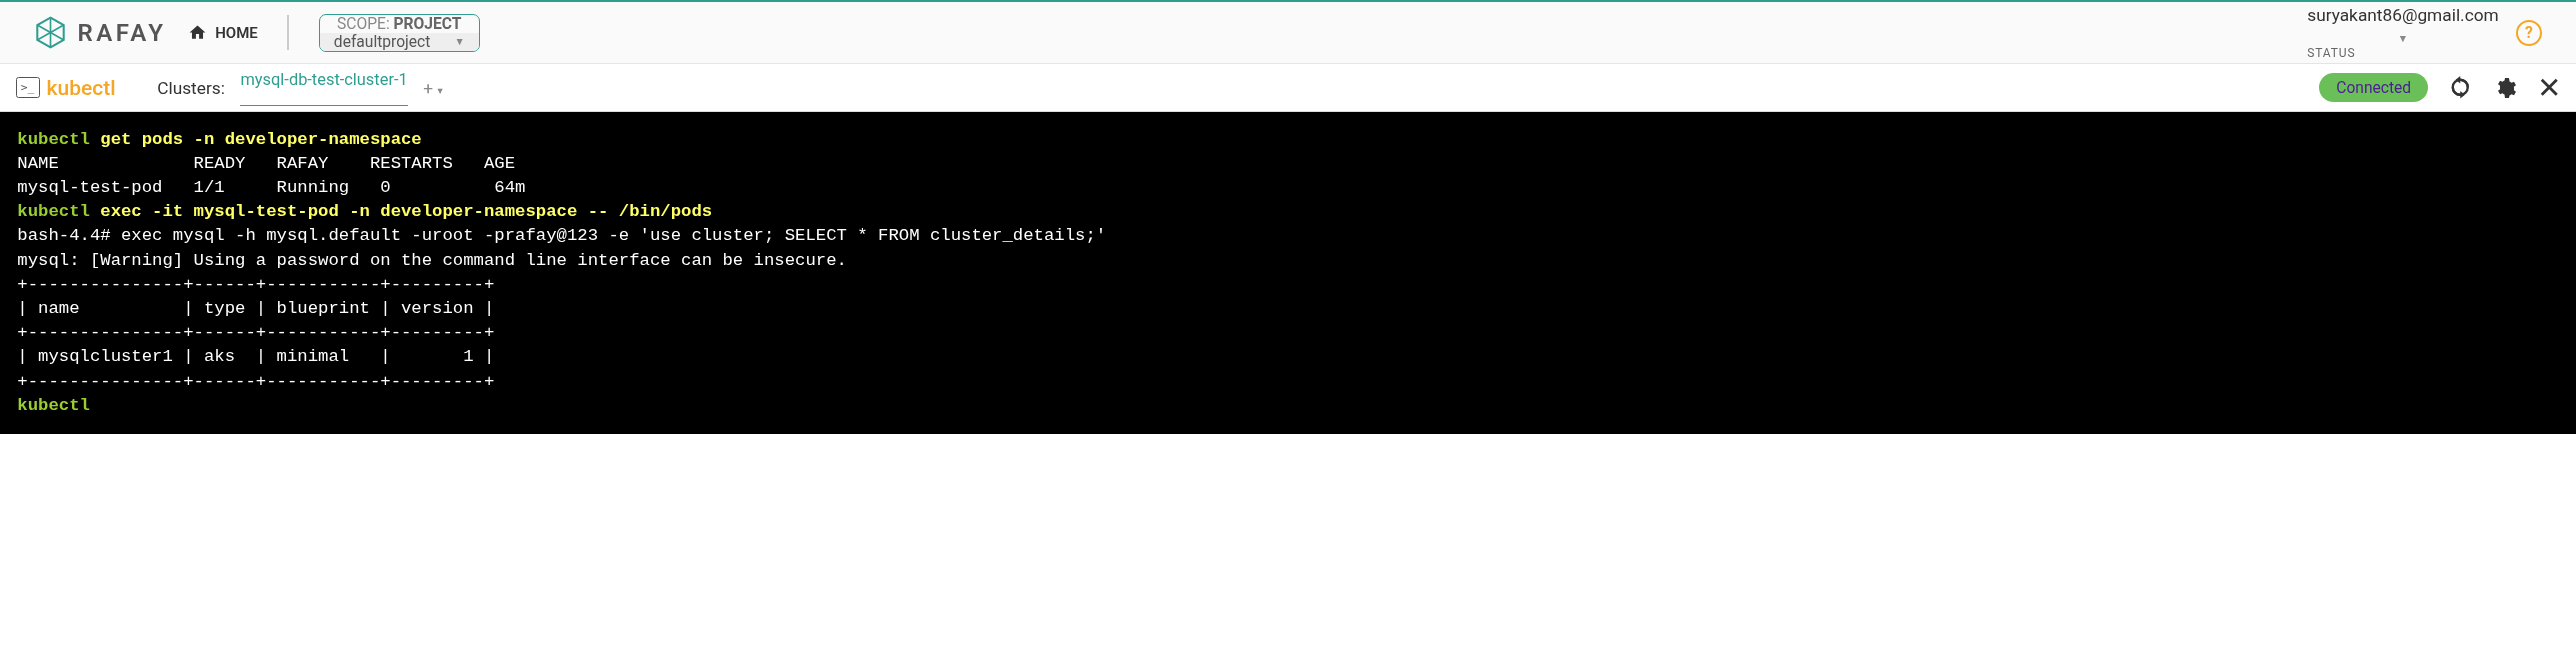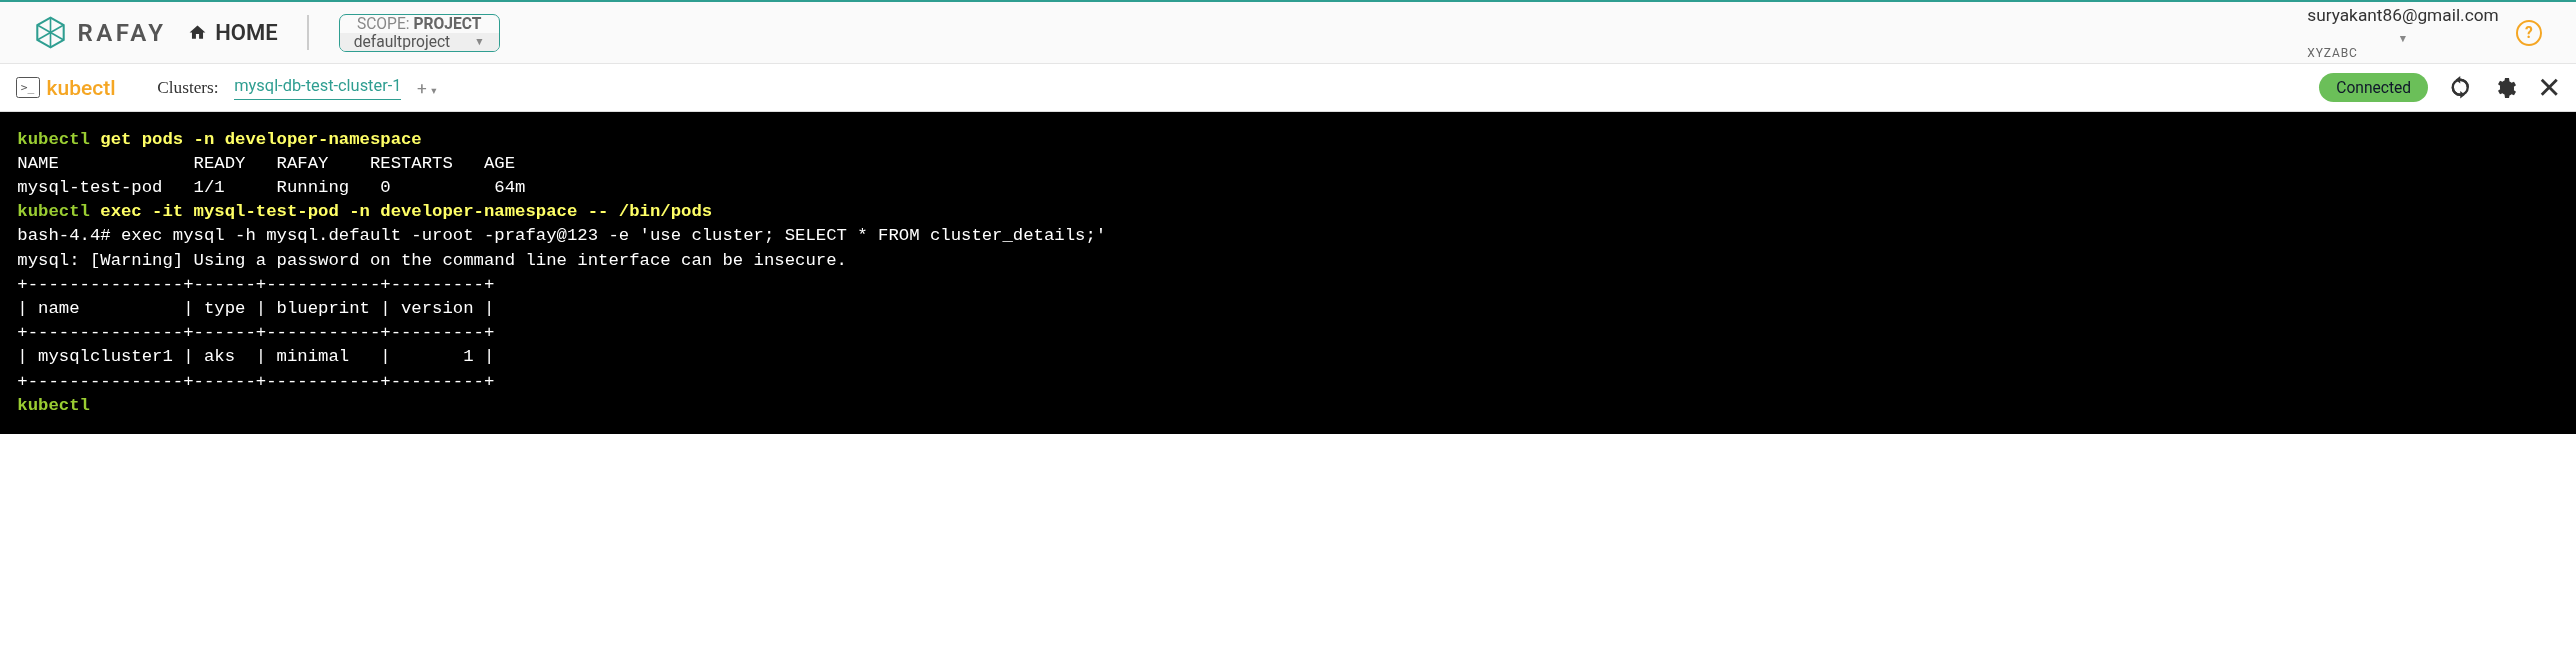--- a/index.html
+++ b/index.html
@@ -6,21 +6,21 @@
   body { font-family: -apple-system, BlinkMacSystemFont, "Segoe UI", Roboto, sans-serif; background: #fff; }
 
   .topbar {
     display: flex; align-items: center; height: 64px;
     border-top: 2.6px solid #2f9e91; border-bottom: 0.9px solid #e5e5e5;
     padding: 0 34px; gap: 21px; background: #fafafa;
   }
   .logo-wrap { display: flex; align-items: center; gap: 10.4px; }
   .logo-svg { width: 33px; height: 33px; }
   .logo-text { font-size: 24px; font-weight: 600; letter-spacing: 3.5px; color: #555; }
-  .home-link { display: flex; align-items: center; gap: 8.7px; font-weight: 600; color: #333; font-size: 22px; cursor: pointer; }
+  .home-link { display: flex; align-items: center; gap: 8.7px; font-weight: 600; color: #333; font-size: 15px; cursor: pointer; }
   .vsep { width: 1.7px; height: 35px; background: #ccc; margin: 0 8.7px; }
 
   .scope-box {
     display: flex; align-items: center; border: 1.7px solid #2f9e91; border-radius: 7px;
     overflow: hidden; height: 38px; flex-direction: column;
   }
   .scope-left { padding: 0 15.6px; font-size: 15.6px; color: #888; }
   .scope-left b { color: #666; font-weight: 700; }
   .scope-right {
     background: #eee; padding: 0 14px; height: 100%; display: flex; align-items: center;
@@ -44,30 +44,30 @@
   }
   .kubectl-badge {
     display: flex; align-items: center; gap: 7px;
   }
   .prompt-box {
     width: 24px; height: 21px; border: 1.7px solid #555; border-radius: 2.6px;
     display: flex; align-items: center; justify-content: center; font-size: 11.3px;
     color: #555; font-family: monospace; padding-bottom: 0.9px;
   }
   .kubectl-label { color: #f5a623; font-size: 21px; font-weight: 500; }
-  .clusters-label { font-size: 17.3px; color: #333; margin-left: 26px; font-family: Liberation Serif, serif; }
+  .clusters-label { font-size: 17.3px; color: #333; margin-left: 26px; }
   .cluster-name {
     color: #2f9e91; font-size: 16.4px; border-bottom: 1.7px solid #2f9e91;
-    padding-bottom: 4px; cursor: pointer;
+    padding-bottom: 16px; cursor: pointer;
   }
   .cluster-add { color: #888; font-size: 17.3px; cursor: pointer; }
 
   .right-controls { display: flex; align-items: center; gap: 21px; }
   .connected-pill {
-    background: #6bbf59; color: #0f172a; padding: 5.2px 17.3px; border-radius: 15.6px;
+    background: #6bbf59; color: #4c1d95; padding: 5.2px 17.3px; border-radius: 15.6px;
     font-size: 15.6px;
   }
   .icon-btn { cursor: pointer; color: #333; display: flex; }
 
   .terminal {
     background: #000; color: #fff; font-family: "Courier New", monospace;
     font-size: 17.3px; line-height: 1.4; padding: 15.6px 17.3px; min-height: 225px;
     white-space: pre; overflow-x: auto;
   }
   .t-green { color: #9acd32; font-weight: bold; }
@@ -109,21 +109,21 @@
   </div>
 
   <div class="spacer"></div>
 
   <div class="user-block">
     <div class="user-text">
       <div class="user-email">
         <span>suryakant86@gmail.com</span>
         <span class="caret">▼</span>
       </div>
-      <div class="user-org">XYZABC</div>
+      <div class="user-org">STATUS</div>
     </div>
     <div class="help-icon">?</div>
   </div>
 </div>
 
 <div class="subbar">
   <div class="kubectl-badge">
     <div class="prompt-box">&gt;_</div>
     <span class="kubectl-label">kubectl</span>
   </div>

